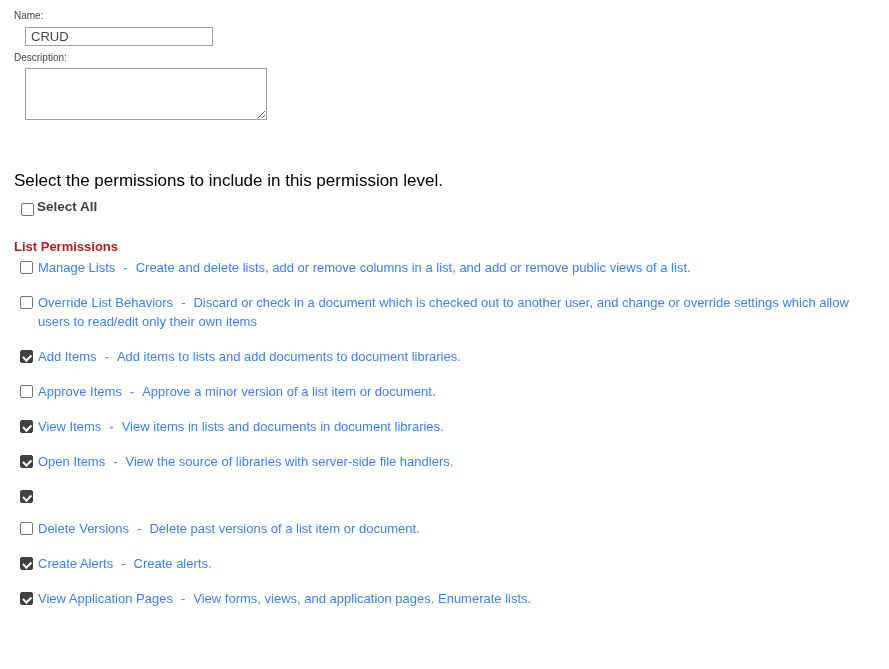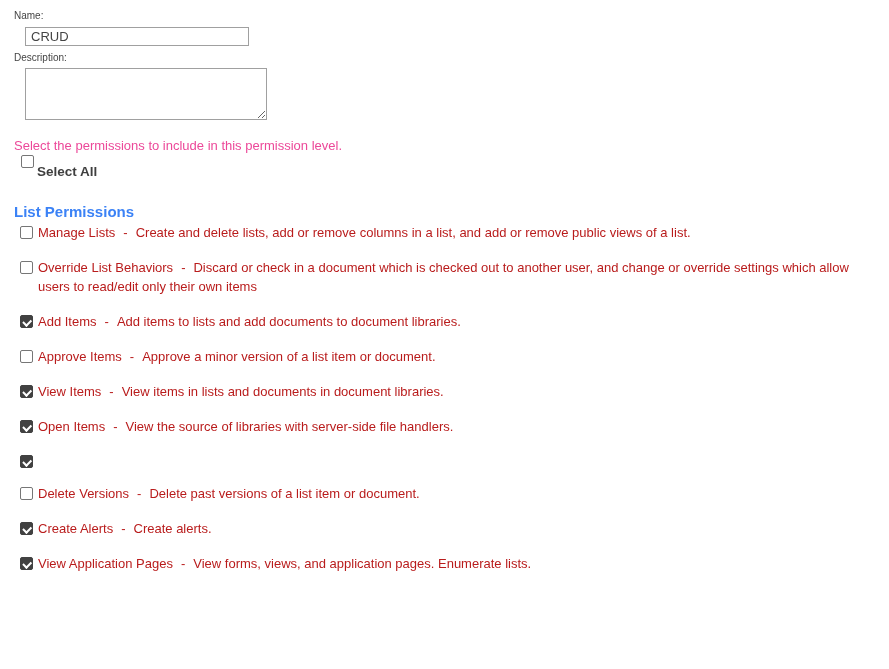--- a/index.html
+++ b/index.html
@@ -6,52 +6,52 @@
   html,body { width:889px; height:669px; background:#ffffff; overflow:hidden; }
   body {
     font-family:"Liberation Sans","DejaVu Sans",sans-serif;
     color:#444444;
   }
   .page { padding:8px 10px 0 14px; }
 
   .field-label { font-size:10px; line-height:16px; color:#444; }
   .name-input {
     display:block; margin:3px 0 0 11px;
-    width:224px; height:19px;
+    width:188px; height:19px;
     border:1px solid #a0a0a0; background:#fff;
     font-family:inherit; font-size:13px; color:#444;
     padding:0 5px; outline:none;
   }
   .desc-label { margin-top:4px; }
   .desc-textarea {
     display:block; margin:2px 0 0 11px;
     width:242px; height:52px;
     border:1px solid #a0a0a0; background:#fff;
     font-family:inherit; font-size:13px; color:#444;
     padding:2px 5px; outline:none; resize:both;
   }
 
-  .intro { margin-top:18px; font-size:13px; line-height:16px; color:#ec4899; }
+  .intro { margin-top:53px; font-size:17px; line-height:16px; color:#000000; }
 
-  .select-all-row { margin-top:1px; display:flex; align-items:flex-start; }
+  .select-all-row { margin-top:1px; display:flex; align-items:flex-end; }
   .select-all-row .cb { margin-left:7px; }
   .select-all-label {
     margin-left:3px; padding-top:7px;
     font-size:13.5px; line-height:19px; font-weight:bold; color:#3f3f3f;
   }
 
   .section-title {
     margin-top:23px;
-    font-size:15px; line-height:16px; font-weight:bold; color:#3b82f6;
+    font-size:13px; line-height:16px; font-weight:bold; color:#b91c1c;
   }
 
   .perm-list { margin-top:3px; }
   .perm-row { display:flex; align-items:flex-start; margin-bottom:16px; }
   .perm-row .cb { margin-left:6px; margin-top:3px; }
-  .perm-text { margin-left:5px; font-size:13px; line-height:19px; color:#b91c1c; }
+  .perm-text { margin-left:5px; font-size:13px; line-height:19px; color:#3b82f6; }
   .perm-sep { margin:0 8px; }
 
   .cb {
     width:13px; height:13px; flex:none;
     border:1px solid #767676; border-radius:2px;
     background:#fff; position:relative; display:inline-block;
     cursor:default;
   }
   .cb.checked { background:#414141; border-color:#414141; }
   .cb.checked::after {

